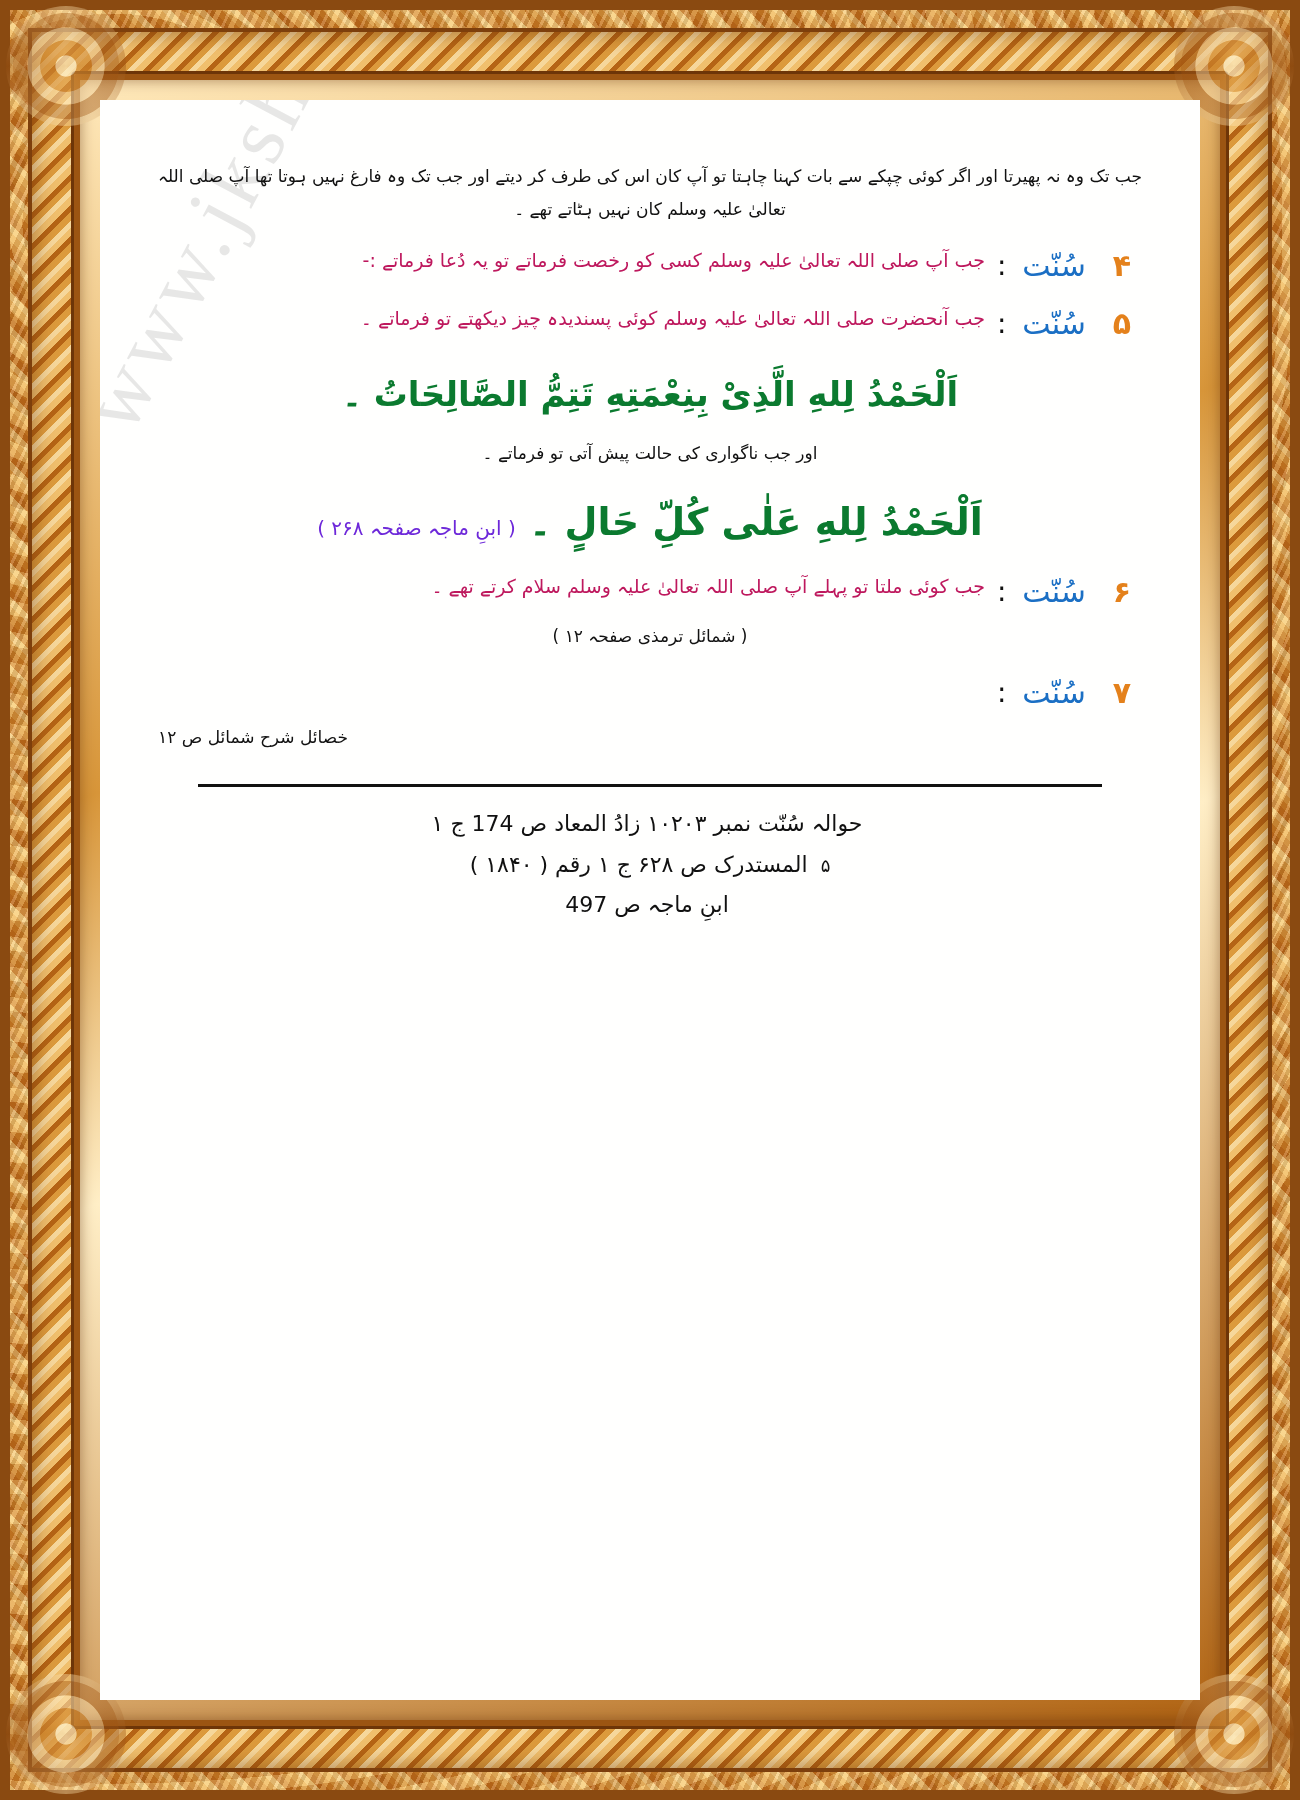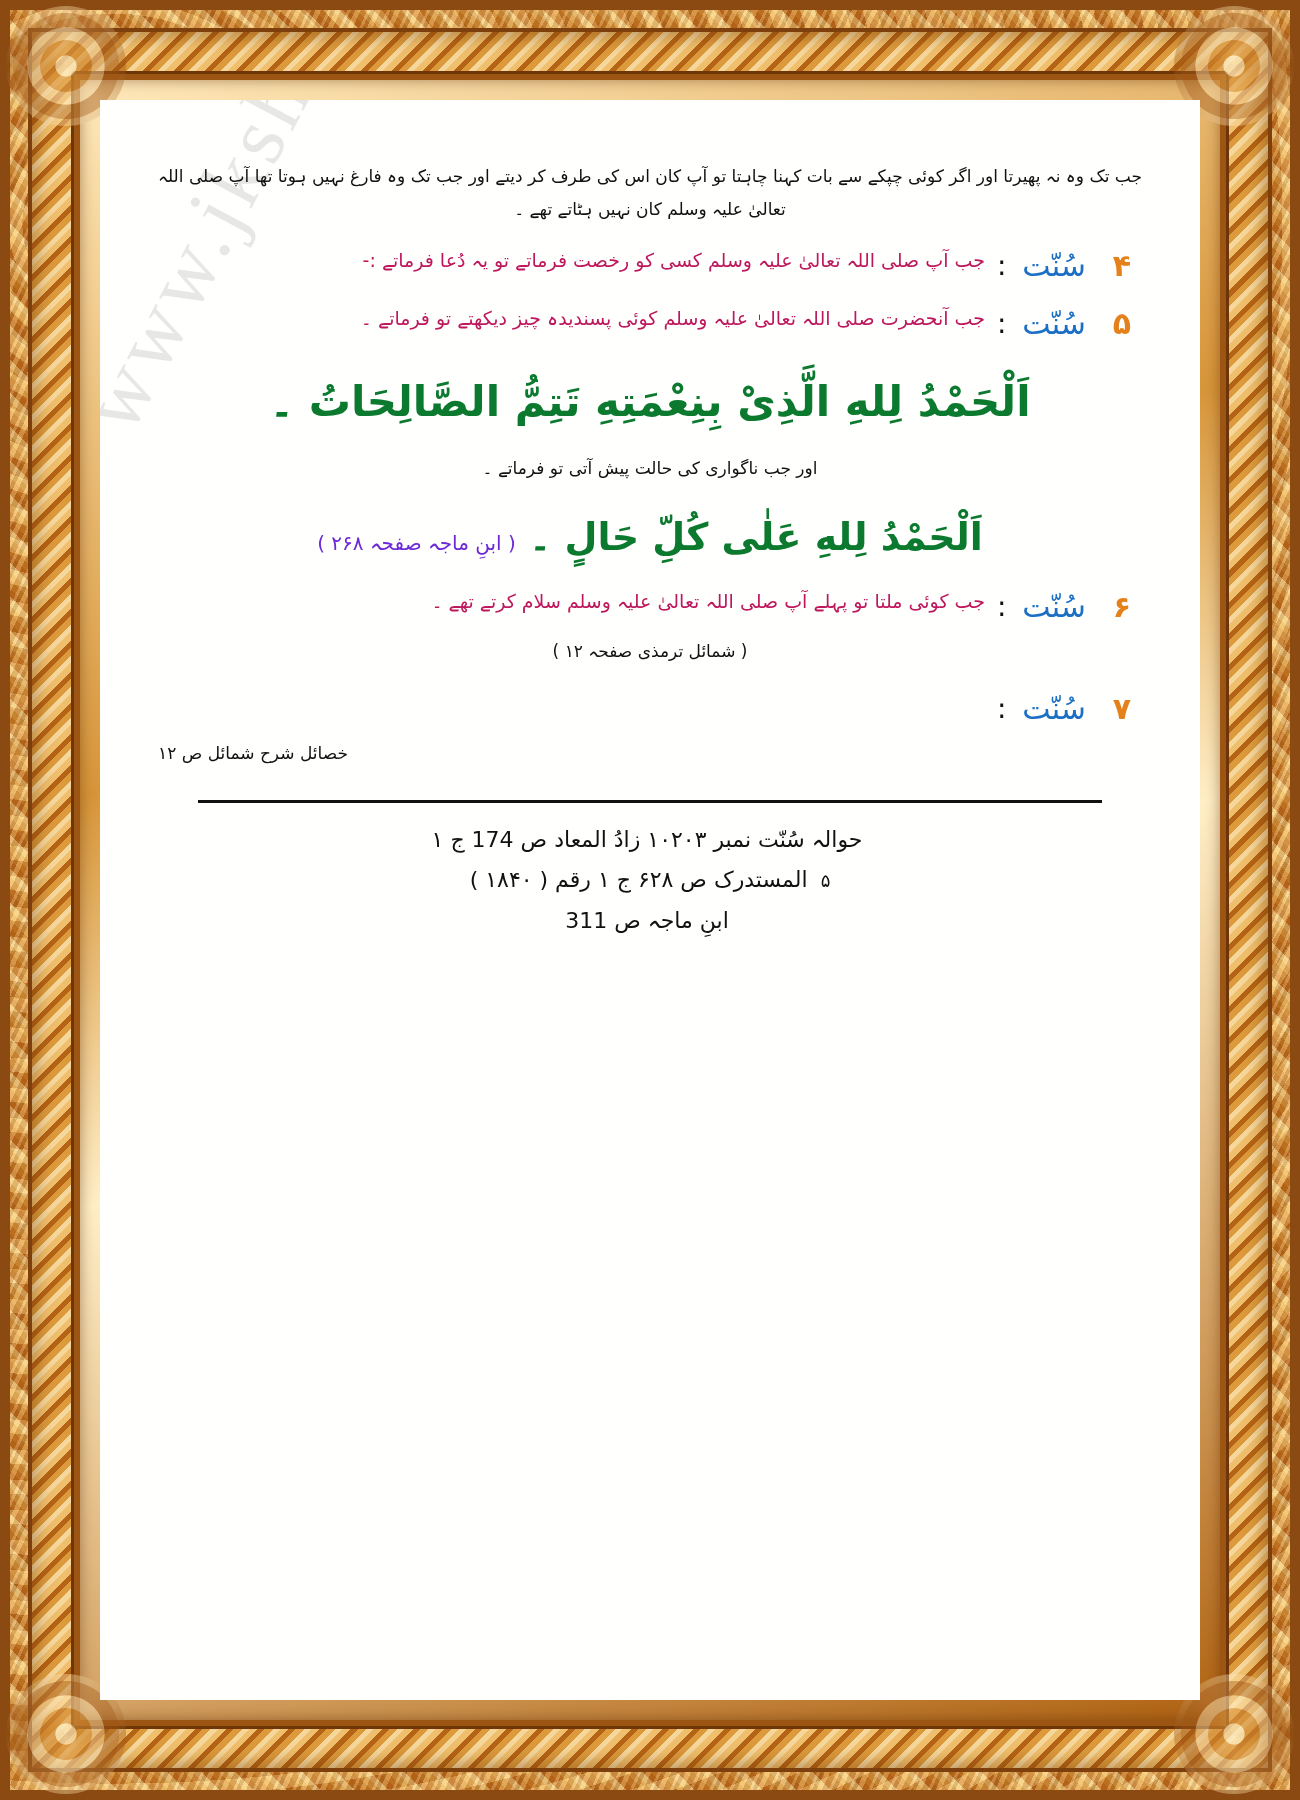--- a/index.html
+++ b/index.html
@@ -184,21 +184,21 @@
   .arabic {
     direction: rtl;
     text-align: center;
     font-family: "DejaVu Sans", sans-serif;
     color: #0b7a2f;
     font-size: 38px;
     line-height: 1.9;
     margin: 14px 0 10px 0;
     font-weight: bold;
   }
-  .arabic.small { font-size: 42px; }
+  .arabic.small { font-size: 34px; }
   .arabic .ref {
     font-size: 20px;
     color: #d23b8a;
     font-weight: normal;
   }
   .arabic .ref-black {
     font-size: 20px;
     color: #6d28d9;
     font-weight: normal;
   }
@@ -287,19 +287,19 @@
         <div>
           <span class="fn-mark"></span>
           <span>حوالہ سُنّت نمبر ۱۰۲۰۳  زادُ المعاد ص 174 ج ۱</span>
         </div>
         <div>
           <span class="fn-mark">۵</span>
           <span>المستدرک ص ۶۲۸ ج ۱ رقم ( ۱۸۴۰ )</span>
         </div>
         <div>
           <span class="fn-mark"></span>
-          <span>ابنِ ماجہ ص 311</span>
+          <span>ابنِ ماجہ ص 497</span>
         </div>
       </div>
 
     </div>
   </div>
 </div>
 
 </body></html>

